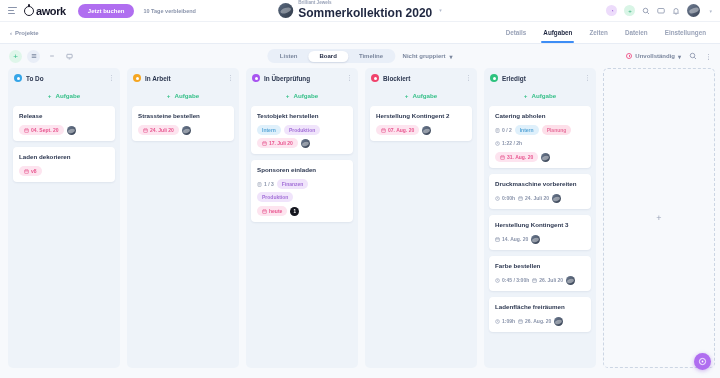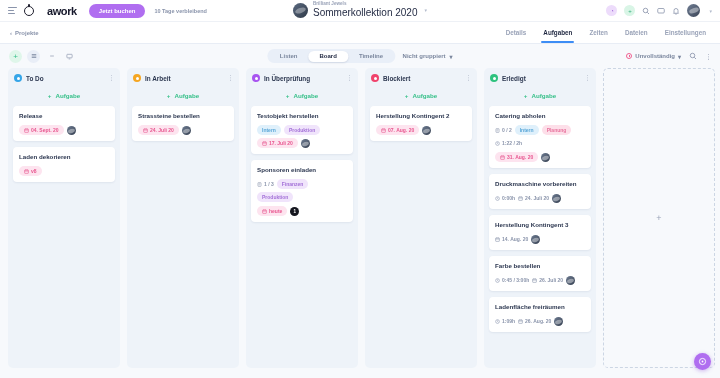--- a/index.html
+++ b/index.html
@@ -21,21 +21,21 @@
     padding: 0 8px;
     border-bottom: 1px solid #eef1f6;
     position: relative;
   }
   .hamburger { width: 9px; height: 9px; display: flex; flex-direction: column; justify-content: center; gap: 1.5px; margin-right: 7px; cursor: pointer; }
   .hamburger i { display: block; height: 1.5px; background: #8a94ab; border-radius: 1px; }
   .hamburger i:nth-child(1) { width: 9px; }
   .hamburger i:nth-child(2) { width: 6px; }
   .hamburger i:nth-child(3) { width: 7px; }
 
-  .brand { display: flex; align-items: center; gap: 13px; margin-right: 12px; }
+  .brand { display: flex; align-items: center; gap: 2px; margin-right: 12px; }
   .brand-mark { width: 10px; height: 10px; border-radius: 50%; border: 1.6px solid #1f1f2e; position: relative; }
   .brand-mark::after { content: ""; position: absolute; top: -3px; left: 3.2px; width: 1.6px; height: 3px; background: #1f1f2e; border-radius: 1px; }
   .brand-text { font-size: 11px; font-weight: 700; letter-spacing: -0.4px; color: #16182b; }
 
   .cta-btn {
     background: #b06ef0;
     color: #fff;
     border: none;
     border-radius: 10px;
     font-size: 6px;
@@ -58,21 +58,21 @@
     width: 15px; height: 15px; border-radius: 50%;
     background: linear-gradient(135deg,#5b6a80,#2f3947);
     position: relative; overflow: hidden;
   }
   .proj-avatar::after {
     content:""; position:absolute; left:2px; top:5px; width:11px; height:5px;
     background: rgba(255,255,255,0.35); border-radius: 50%; transform: rotate(-18deg);
   }
   .proj-names { line-height: 1.25; }
   .proj-client { font-size: 4.6px; color: #9aa3b8; font-weight: 600; }
-  .proj-title { font-size: 10px; color: #1f2740; font-weight: 400; }
+  .proj-title { font-size: 12px; color: #1f2740; font-weight: 700; }
   .chev { font-size: 5px; color: #b3bbcc; margin-left: 2px; }
 
   .topbar-right { margin-left: auto; display: flex; align-items: center; gap: 7px; }
   .round-ico { width: 11px; height: 11px; border-radius: 50%; display:flex; align-items:center; justify-content:center; font-size:6px; cursor:pointer; }
   .ri-purple { background: #eddcfb; color: #9a5fd6; }
   .ri-green  { background: #d9f5e6; color: #35b37e; }
   .ic { color: #8a94ab; font-size: 8px; cursor: pointer; line-height: 1; }
   .user-avatar {
     width: 13px; height: 13px; border-radius: 50%;
     background: linear-gradient(135deg,#707e94,#3b4556);

